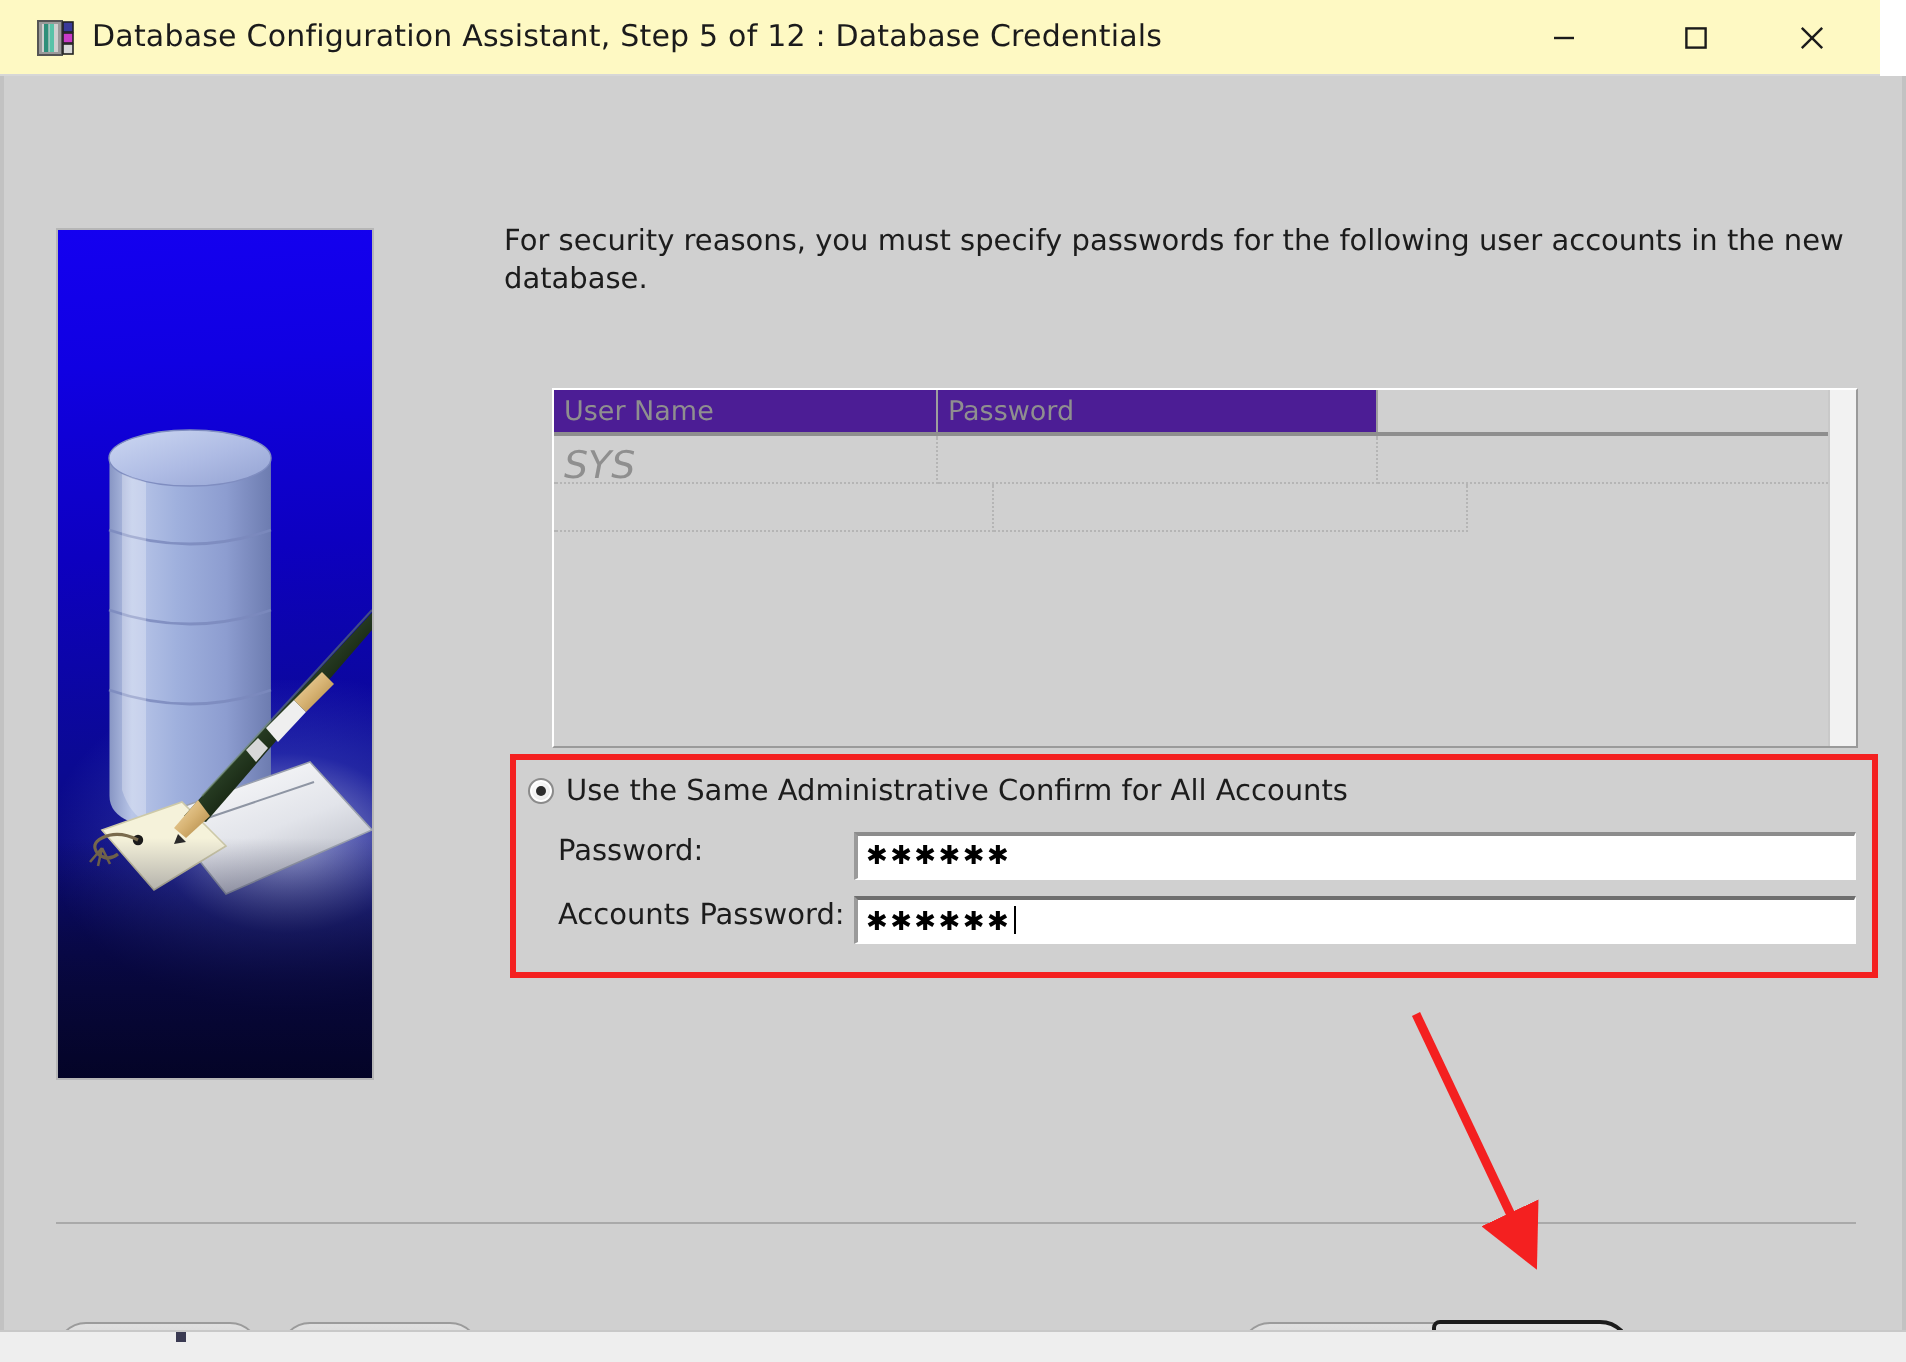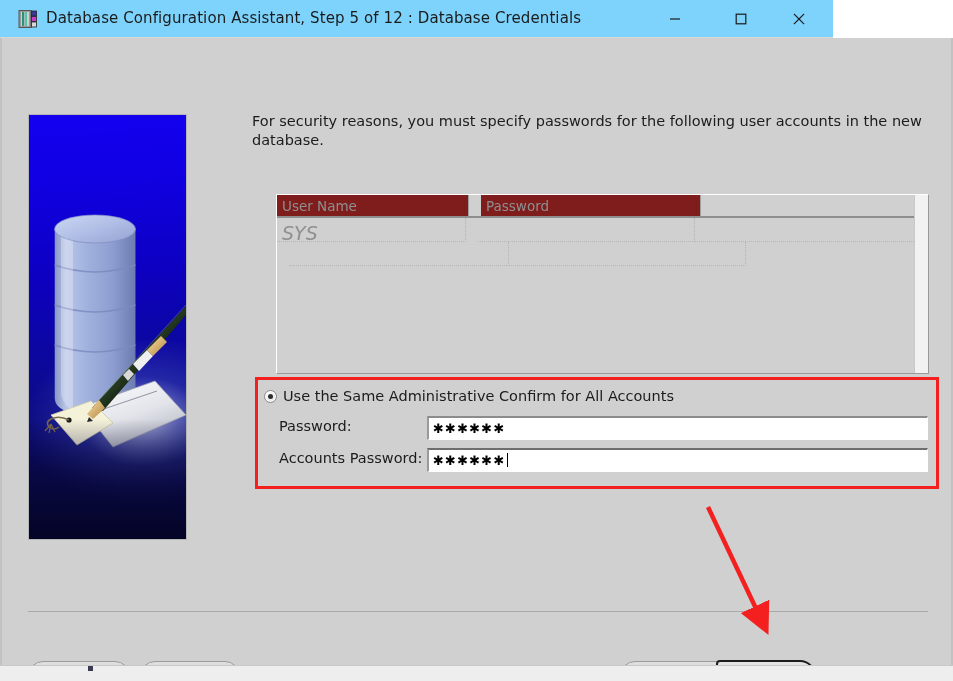--- a/index.html
+++ b/index.html
@@ -21,23 +21,23 @@
     left: 0; top: 0;
     width: 953px;
     height: 681px;
     box-sizing: border-box;
   }
 
   
   #titlebar {
     position: absolute;
     left: 0; top: 0;
-    width: 833px;
+    width: 940px;
     height: 38px;
-    background: #7dd3fc;
+    background: #fef9c3;
     border-bottom: 1px solid #d7d7d7;
     box-sizing: border-box;
   }
   #title-icon {
     position: absolute;
     left: 18px; top: 9px;
     width: 20px; height: 20px;
   }
   #title-text {
     position: absolute;
@@ -156,38 +156,38 @@
     height: 23px;
     border-bottom: 2px solid #8e8e8e;
     box-sizing: border-box;
   }
   #cred-table .hdr .th {
     font-size: 13.5px;
     color: #8f8f8f;
     padding: 3px 0 0 5px;
     box-sizing: border-box;
     border-right: 1px solid #9e9e9e;
-    background: #7f1d1d;
+    background: #4c1d95;
     overflow: hidden;
     white-space: nowrap;
   }
   #cred-table .row { display: flex; height: 24px; }
   #cred-table .row .td {
     font-size: 19px;
     color: #8f8f8f;
     padding: 4px 0 0 5px;
     box-sizing: border-box;
     border-right: 1px dotted #b5b5b5;
     border-bottom: 1px dotted #b5b5b5;
     overflow: hidden;
     white-space: nowrap;
     font-style: italic;
   }
   .c0 { width: 192px; }
-  .c1 { width: 220px; margin-left: 12px; }
+  .c1 { width: 220px; }
   .c2 { width: 237px; }
   #table-scroll {
     position: absolute;
     right: 0; top: 0;
     width: 14px;
     height: 100%;
     background: #f2f2f2;
     border-left: 1px solid #c9c9c9;
     box-sizing: border-box;
   }

